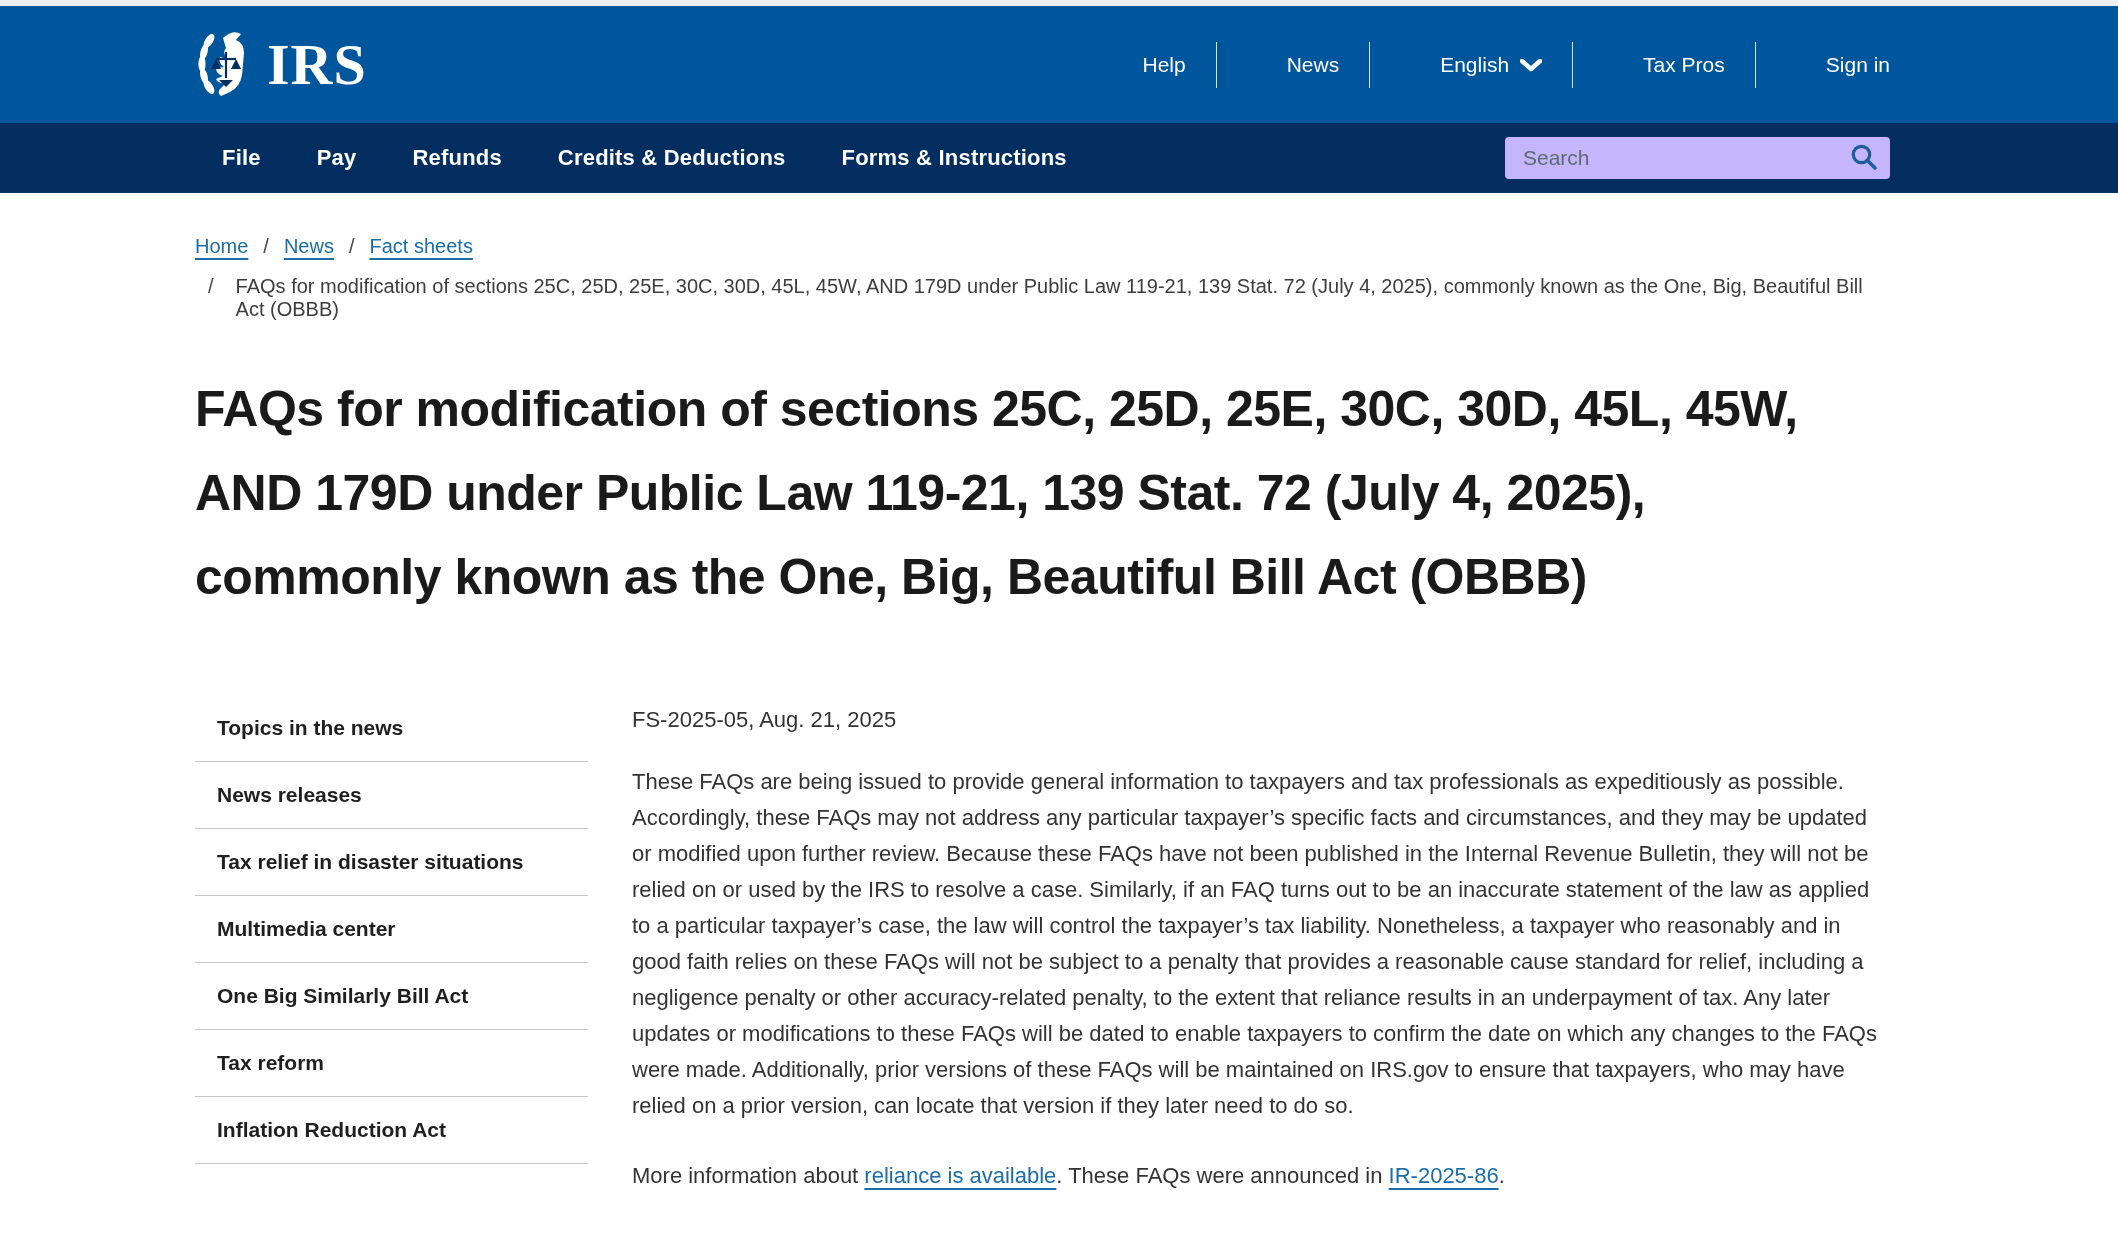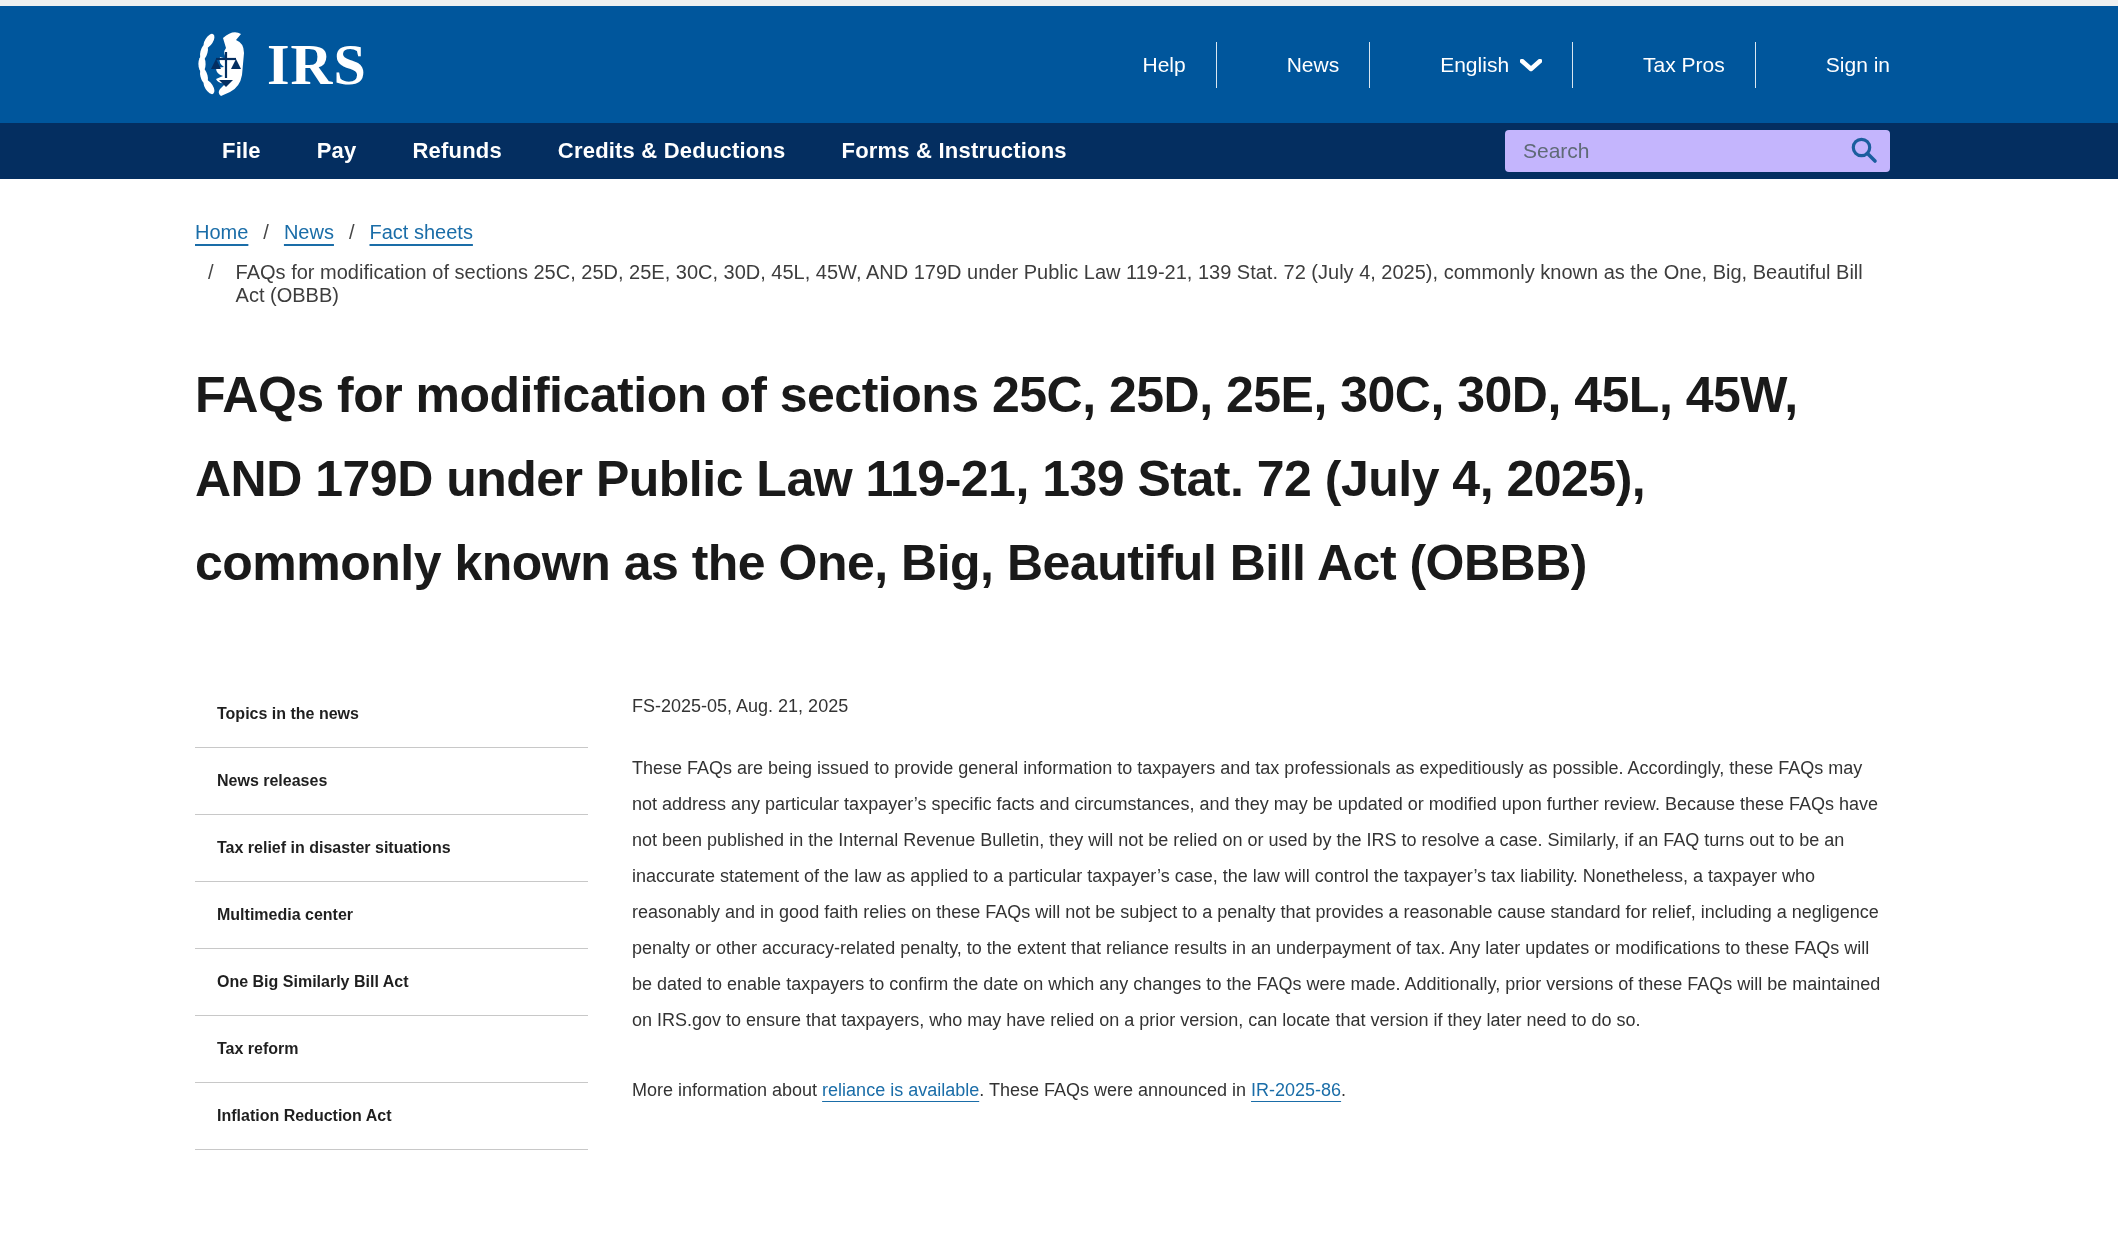--- a/index.html
+++ b/index.html
@@ -31,21 +31,21 @@
     font-weight:700;color:#fff;font-size:58px;letter-spacing:1px;line-height:1;
   }
   .util-nav{margin-left:auto;}
   .util-nav ul{list-style:none;display:flex;align-items:center;gap:40px;}
   .util-nav li{display:flex;align-items:center;height:46px;padding:0 30px;border-right:1px solid rgba(255,255,255,.85);}
   .util-nav li:last-child{border-right:none;padding-right:0;}
   .util-nav a{color:#fff;text-decoration:none;font-size:21px;display:flex;align-items:center;gap:11px;}
   .chev{display:inline-block;}
 
   
-  .mainnav{height:56px;background:var(--nav-navy);display:flex;align-items:center;}
+  .mainnav{height:70px;background:var(--nav-navy);display:flex;align-items:center;}
   .mainnav-inner{display:flex;align-items:center;width:100%;}
   .mainnav ul{list-style:none;display:flex;align-items:center;}
   .mainnav li a{display:block;padding:0 28px;color:#fff;text-decoration:none;font-size:22px;font-weight:600;letter-spacing:.2px;}
   .mainnav li:first-child a{padding-left:27px;}
   .searchbox{margin-left:auto;position:relative;}
   .searchbox input{
     width:385px;height:42px;border:none;border-radius:4px;background:#c4b5fd;
     padding:0 56px 0 18px;font-size:21px;color:#444;outline:none;
     font-family:"Liberation Sans","DejaVu Sans",sans-serif;
   }
@@ -66,23 +66,23 @@
     font-size:50px;line-height:84px;font-weight:800;letter-spacing:-.5px;color:var(--text-dark);
   }
 
   
   .content{display:flex;margin-top:76px;align-items:flex-start;}
   .sidebar{width:393px;flex:none;}
   .sidebar ul{list-style:none;}
   .sidebar li{border-bottom:1px solid var(--separator);}
   .sidebar a{
     display:flex;align-items:center;height:66px;padding:0 22px;
-    font-size:16px;font-weight:700;color:#1f1f1f;text-decoration:none;
-  }
-  .article{margin-left:44px;width:1272px;font-size:18px;line-height:36px;color:var(--text-body);}
+    font-size:21px;font-weight:700;color:#1f1f1f;text-decoration:none;
+  }
+  .article{margin-left:44px;width:1272px;font-size:22px;line-height:36px;color:var(--text-body);}
   .doc-line{margin-top:7px;}
   .article .body-par{margin-top:26px;}
   .more-info{margin-top:34px;}
   .article a{color:var(--link-blue);text-decoration:underline;text-underline-offset:5px;}
 </style>
 </head>
 <body>
 
 <div class="topstrip"></div>
 

